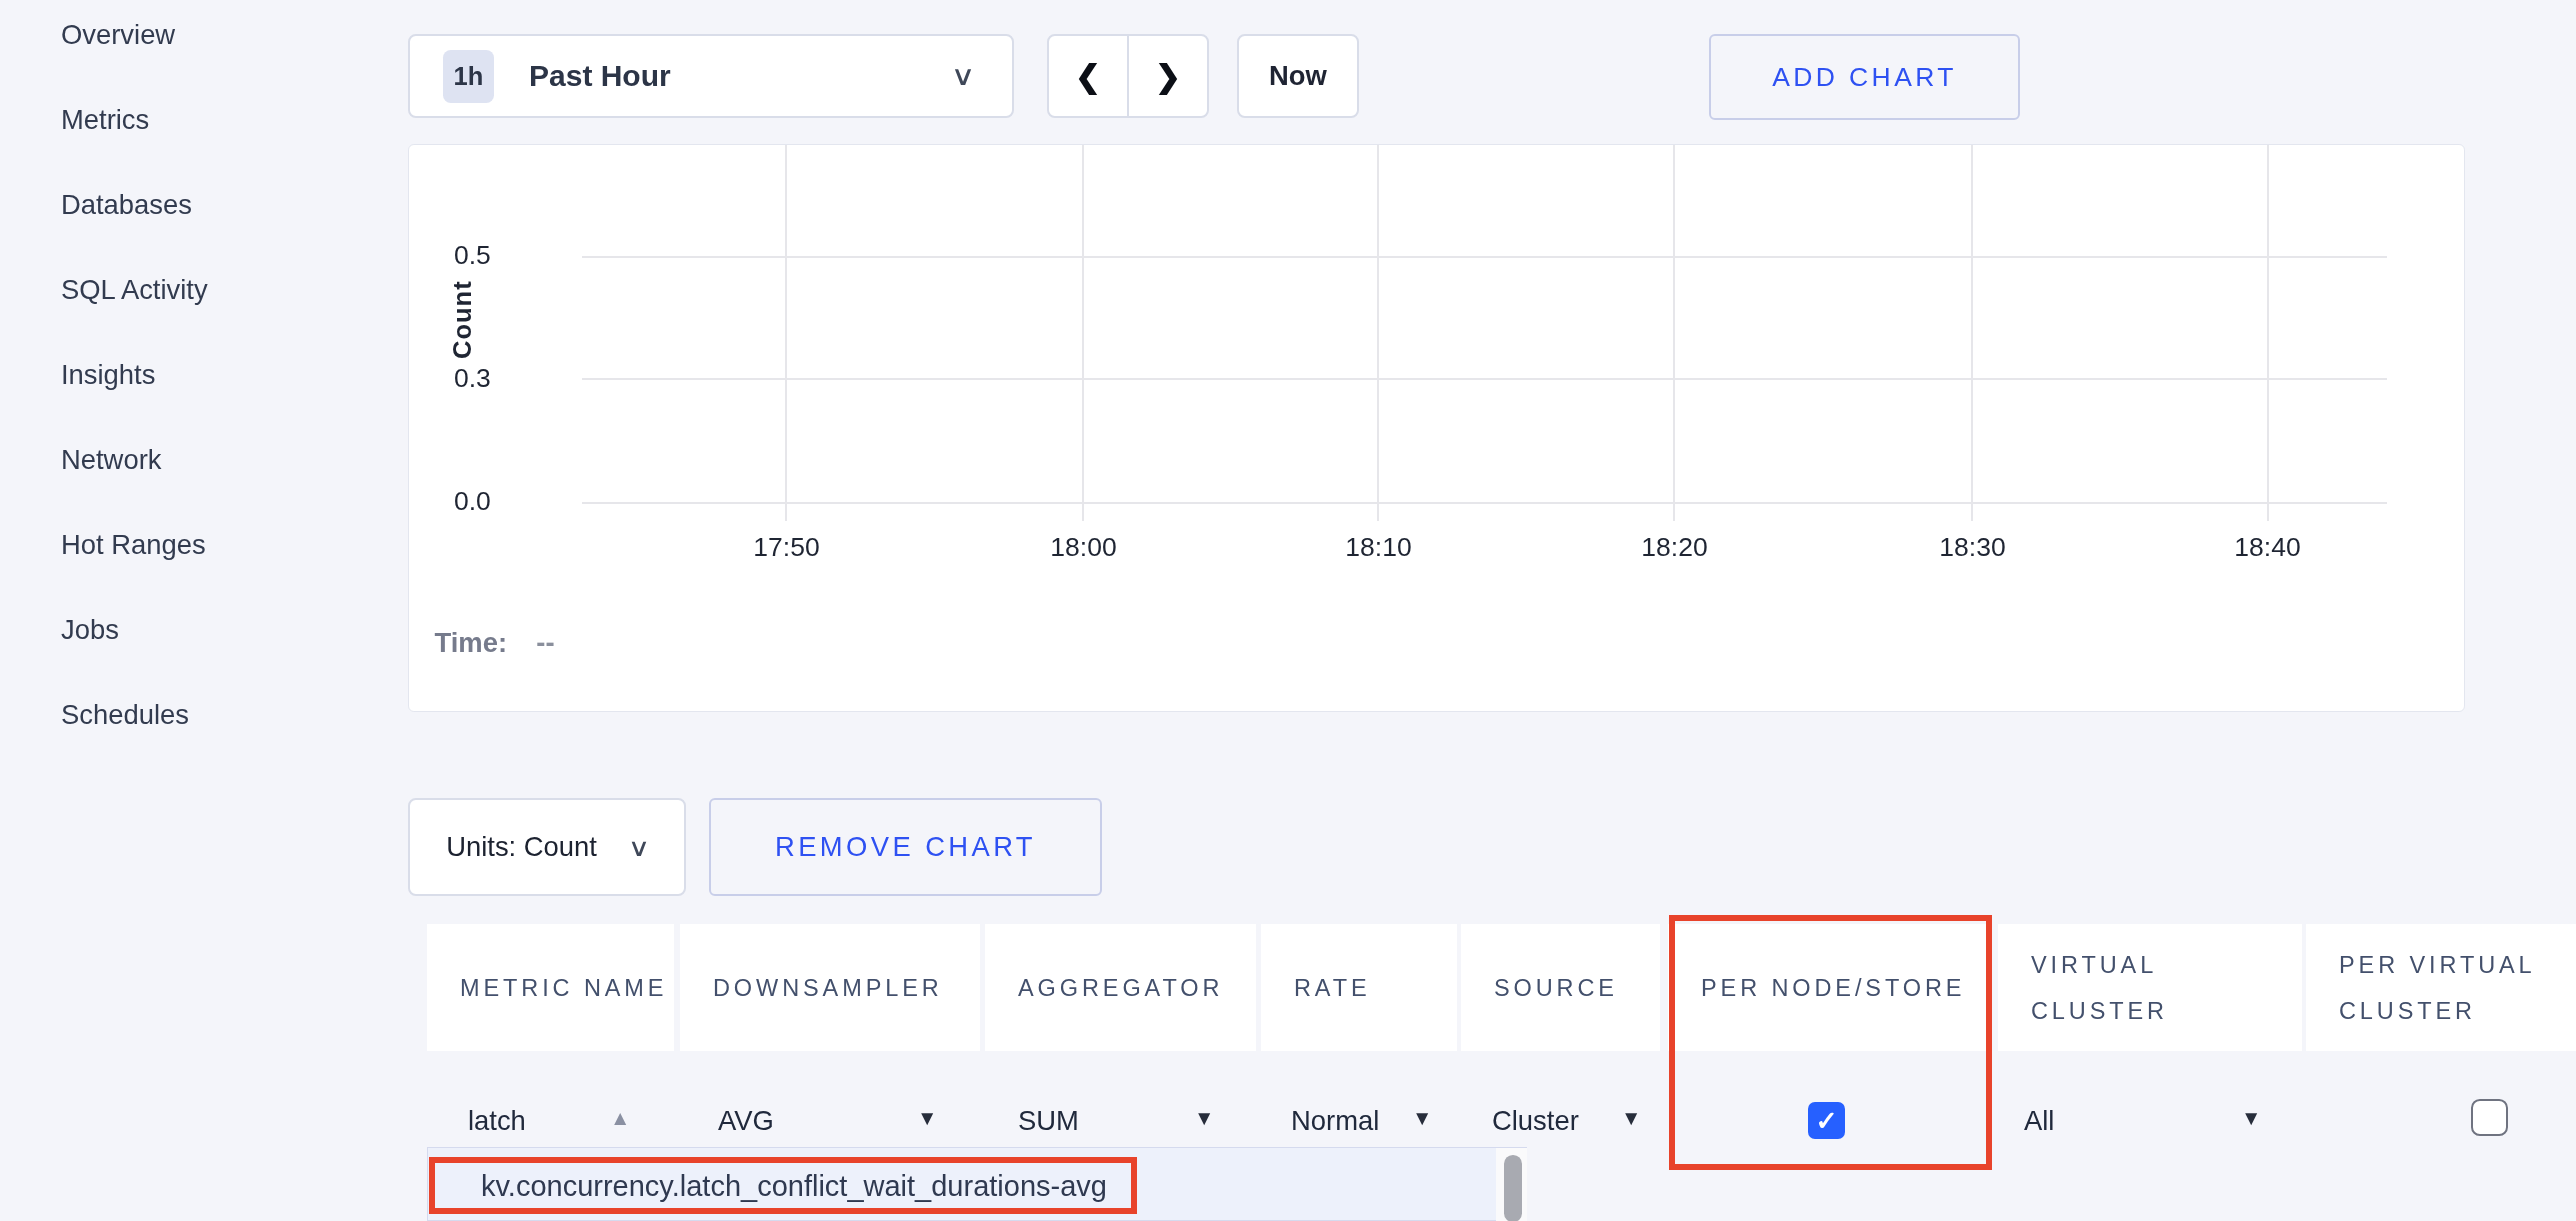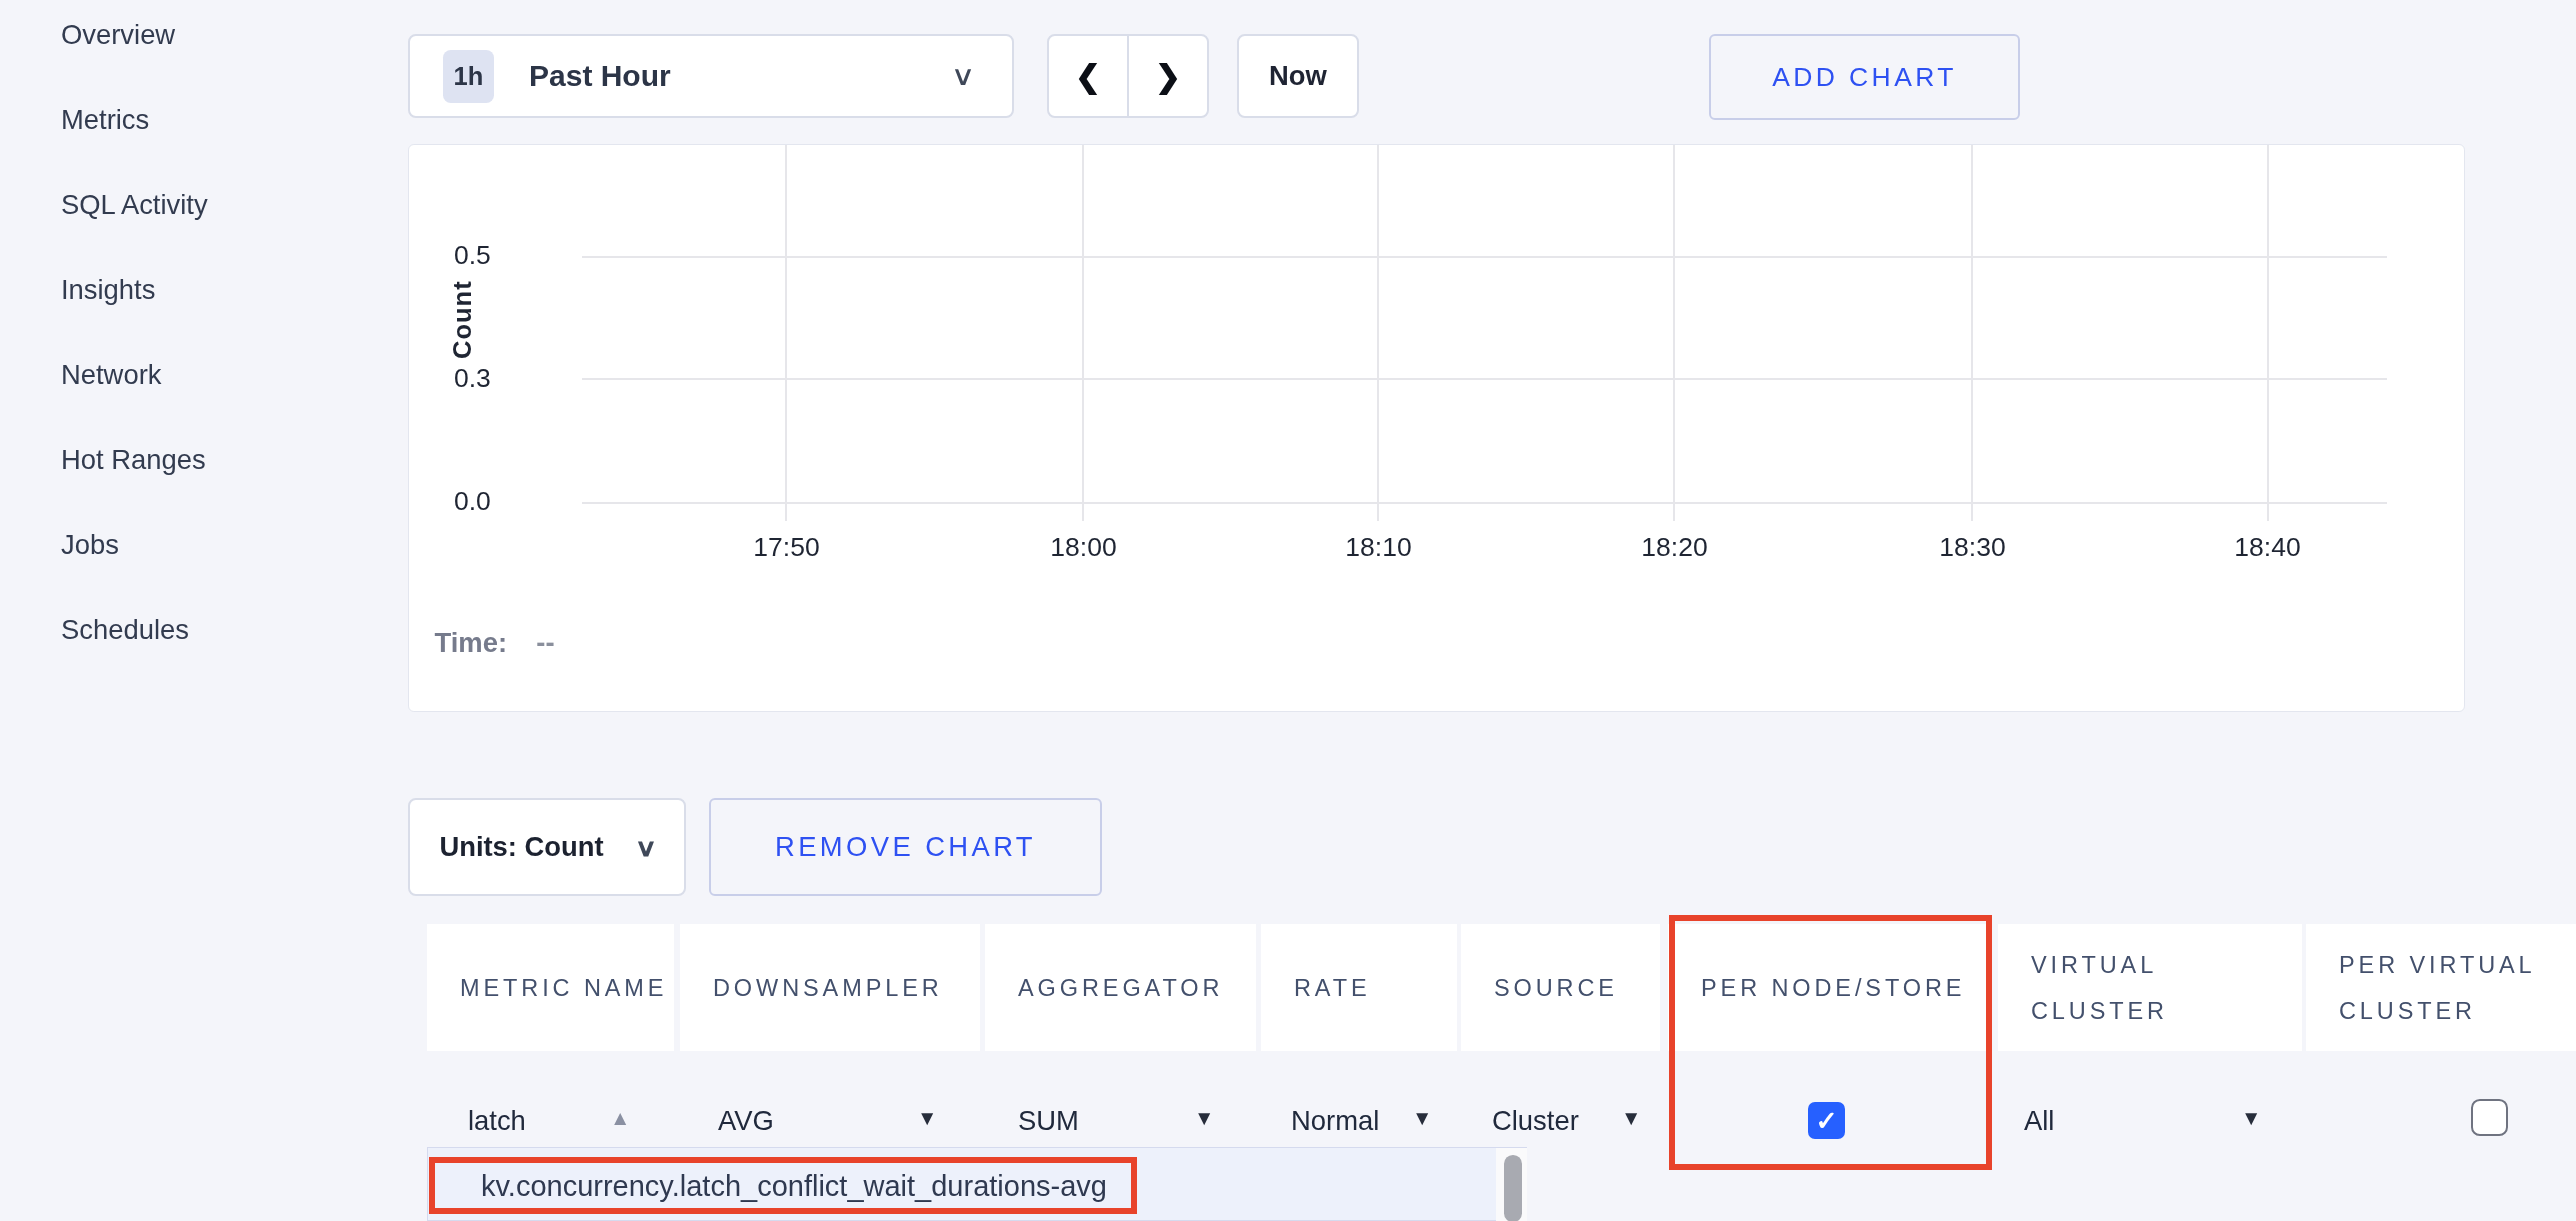--- a/index.html
+++ b/index.html
@@ -27,21 +27,21 @@
   .chart-panel { position:absolute; left:408px; top:144px; width:2057px; height:568px; background:#fff; border:1px solid #e3e6ef; border-radius:5.9px; }
   .y-axis-label { position:absolute; left:39px; top:214px; transform:rotate(-90deg); transform-origin:left top; font-size:25.5px; font-weight:bold; color:#1f2533; letter-spacing:1px; }
   .y-tick { position:absolute; left:45px; width:108px; text-align:left; font-size:26.5px; color:#1f2533; }
   .h-grid { position:absolute; left:173px; width:1805px; height:2px; background:#e6e6ea; }
   .v-grid { position:absolute; top:0; width:2px; height:376px; background:#e6e6ea; }
   .x-tick { position:absolute; top:387px; width:137px; text-align:center; font-size:26.5px; color:#1f2533; }
   .time-readout { position:absolute; left:25.5px; top:482px; font-size:27.4px; }
   .time-readout .t-label { font-weight:bold; color:#767b8c; }
   .time-readout .t-value { color:#8a8f9c; font-weight:bold; margin-left:21.6px; }
   
-  .units-btn { position:absolute; left:408px; top:798px; width:278px; height:98px; background:#fff; border:2px solid #d9dde9; border-radius:7.8px; display:flex; align-items:center; justify-content:center; gap:33px; font-size:27.4px; font-weight:bold; color:#1c2230; }
+  .units-btn { position:absolute; left:408px; top:798px; width:278px; height:98px; background:#fff; border:2px solid #d9dde9; border-radius:7.8px; display:flex; align-items:center; justify-content:center; gap:33px; font-size:27.4px; font-weight:normal; color:#1c2230; }
   .units-btn .select-chevron { margin-left:0; font-size:24.5px; }
   .remove-chart-btn { position:absolute; left:709px; top:798px; width:393px; height:98px; border:2px solid #c8cee9; border-radius:5.9px; display:flex; align-items:center; justify-content:center; font-size:27.4px; letter-spacing:3.4px; font-weight:500; color:#2e51f2; cursor:pointer; }
   
   .th { position:absolute; top:924px; height:127px; background:#fff; display:flex; align-items:center; padding-left:33px; font-size:23.5px; letter-spacing:3.9px; line-height:46px; color:#43506c; font-weight:500; text-transform:uppercase; }
   .cell-text { position:absolute; top:1100px; height:41px; font-size:27.4px; color:#20293c; display:flex; align-items:center; }
   .caret { position:absolute; top:1106px; font-size:20.6px; color:#272d3b; }
   .caret.up { color:#8a90a2; }
   .checkbox { position:absolute; width:37px; height:37px; }
   .checkbox.checked { top:1102px; background:#2660ff; border-radius:6.9px; display:flex; align-items:center; justify-content:center; color:#fff; font-size:26.5px; font-weight:bold; }
   .checkbox.unchecked { top:1099px; background:#fff; border:2.9px solid #6f7380; border-radius:8.8px; }
@@ -56,20 +56,21 @@
   .anno.suggestion { left:429px; top:1157px; width:708px; height:57px; }
 </style>
 </head>
 <body>
 
 <div class="app">
 
   <nav class="sidebar">
     <div class="nav-item">Overview</div>
     <div class="nav-item">Metrics</div>
+    <div class="nav-item">Databases</div>
     <div class="nav-item">SQL Activity</div>
     <div class="nav-item">Insights</div>
     <div class="nav-item">Network</div>
     <div class="nav-item">Hot Ranges</div>
     <div class="nav-item">Jobs</div>
     <div class="nav-item">Schedules</div>
   </nav>
 
   <div class="time-select">
     <span class="time-badge">1h</span>

